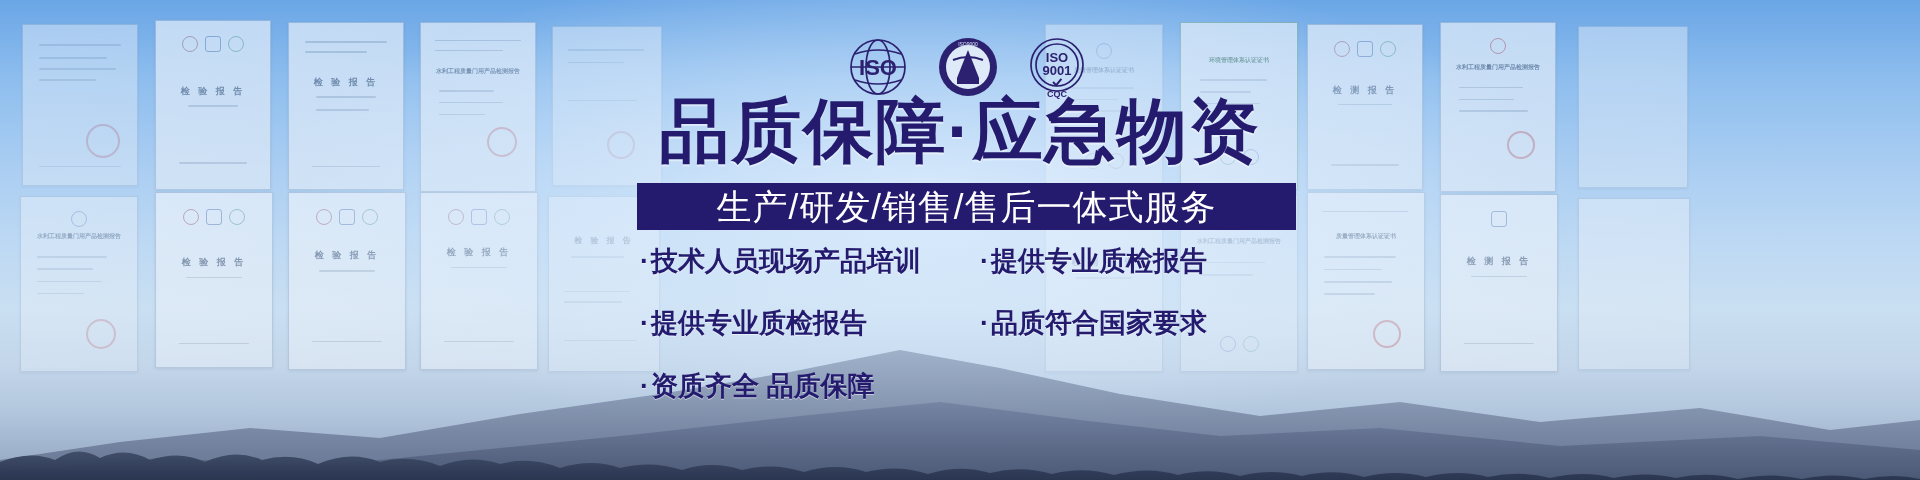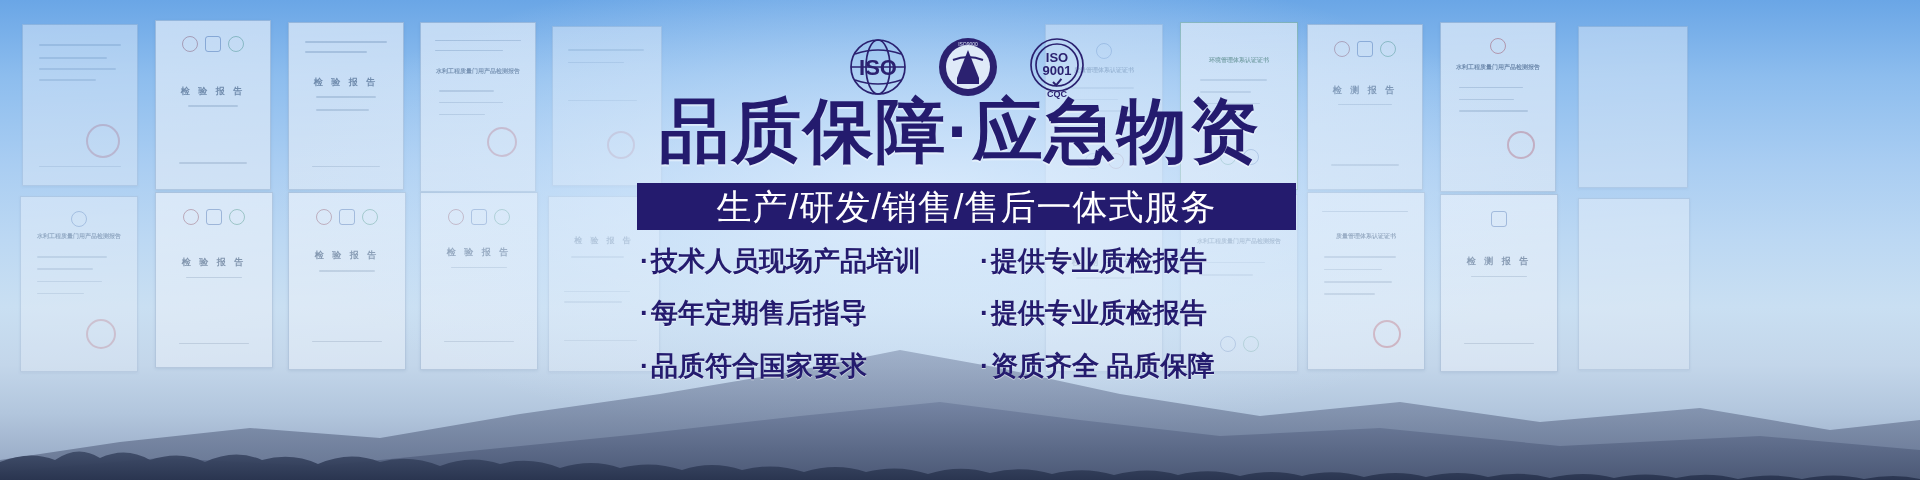--- a/index.html
+++ b/index.html
@@ -54,21 +54,21 @@
     letter-spacing:2px;line-height:1;
     text-shadow:0 2px 0 rgba(255,255,255,.45);
   }
   .subbar{
     position:absolute;left:637px;top:183px;width:659px;height:47px;
     background:#241b6e;display:flex;align-items:center;justify-content:center;
   }
   .subbar span{color:#ffffff;font-size:35px;font-weight:normal;letter-spacing:1px;line-height:1;}
   .bullets{
     position:absolute;left:640px;top:243px;width:660px;
-    display:grid;grid-template-columns:340px 320px;row-gap:16px;
+    display:grid;grid-template-columns:340px 320px;row-gap:26px;
   }
   .bullet{
     color:#241b6e;font-size:27px;font-weight:bold;line-height:1.35;white-space:nowrap;
     text-shadow:0 1px 0 rgba(255,255,255,.5);
   }
   .bullet .dot{margin-right:2px;}
 </style>
 </head>
 <body>
 
@@ -342,23 +342,20 @@
     </div>
 
     <div class="bullets">
       <div class="bullet">
         <span class="dot">·</span><span>技术人员现场产品培训</span>
       </div>
       <div class="bullet">
         <span class="dot">·</span><span>提供专业质检报告</span>
       </div>
       <div class="bullet">
-        <span class="dot">·</span><span>每年定期售后指导</span>
-      </div>
-      <div class="bullet">
         <span class="dot">·</span><span>提供专业质检报告</span>
       </div>
       <div class="bullet">
         <span class="dot">·</span><span>品质符合国家要求</span>
       </div>
       <div class="bullet">
         <span class="dot">·</span><span>资质齐全 品质保障</span>
       </div>
     </div>
 

